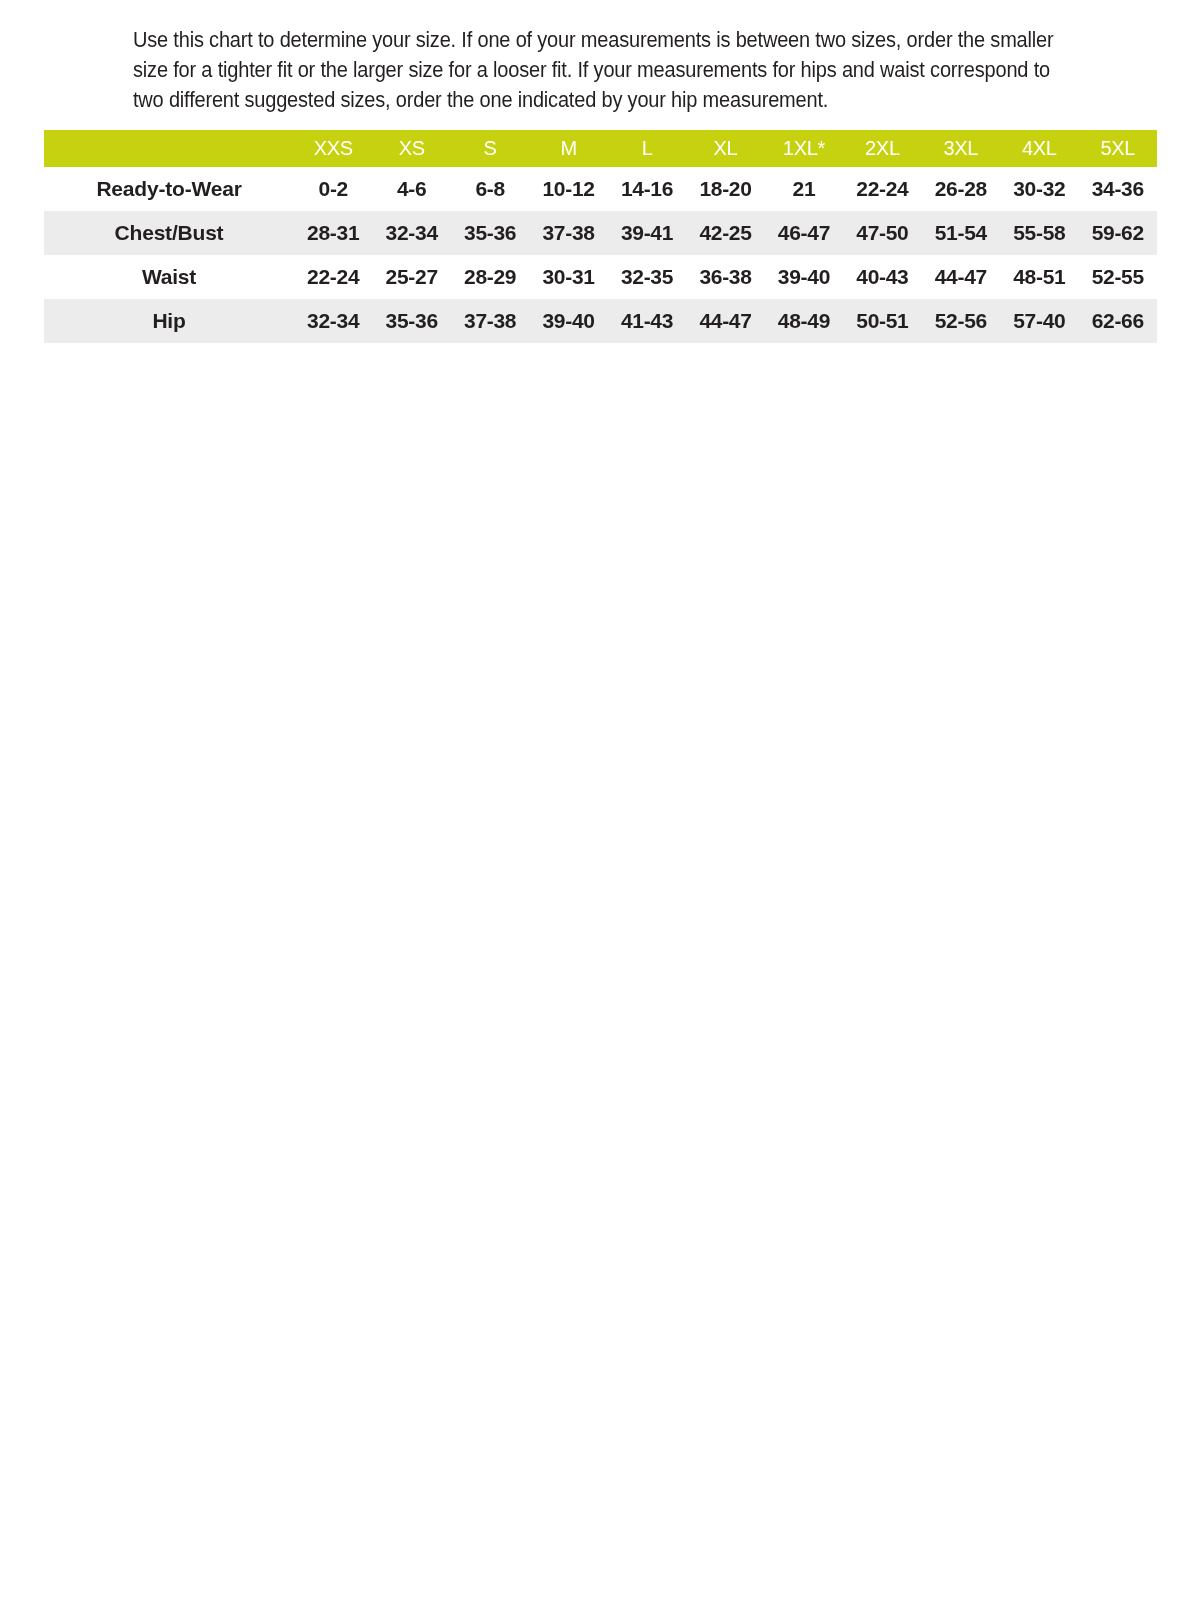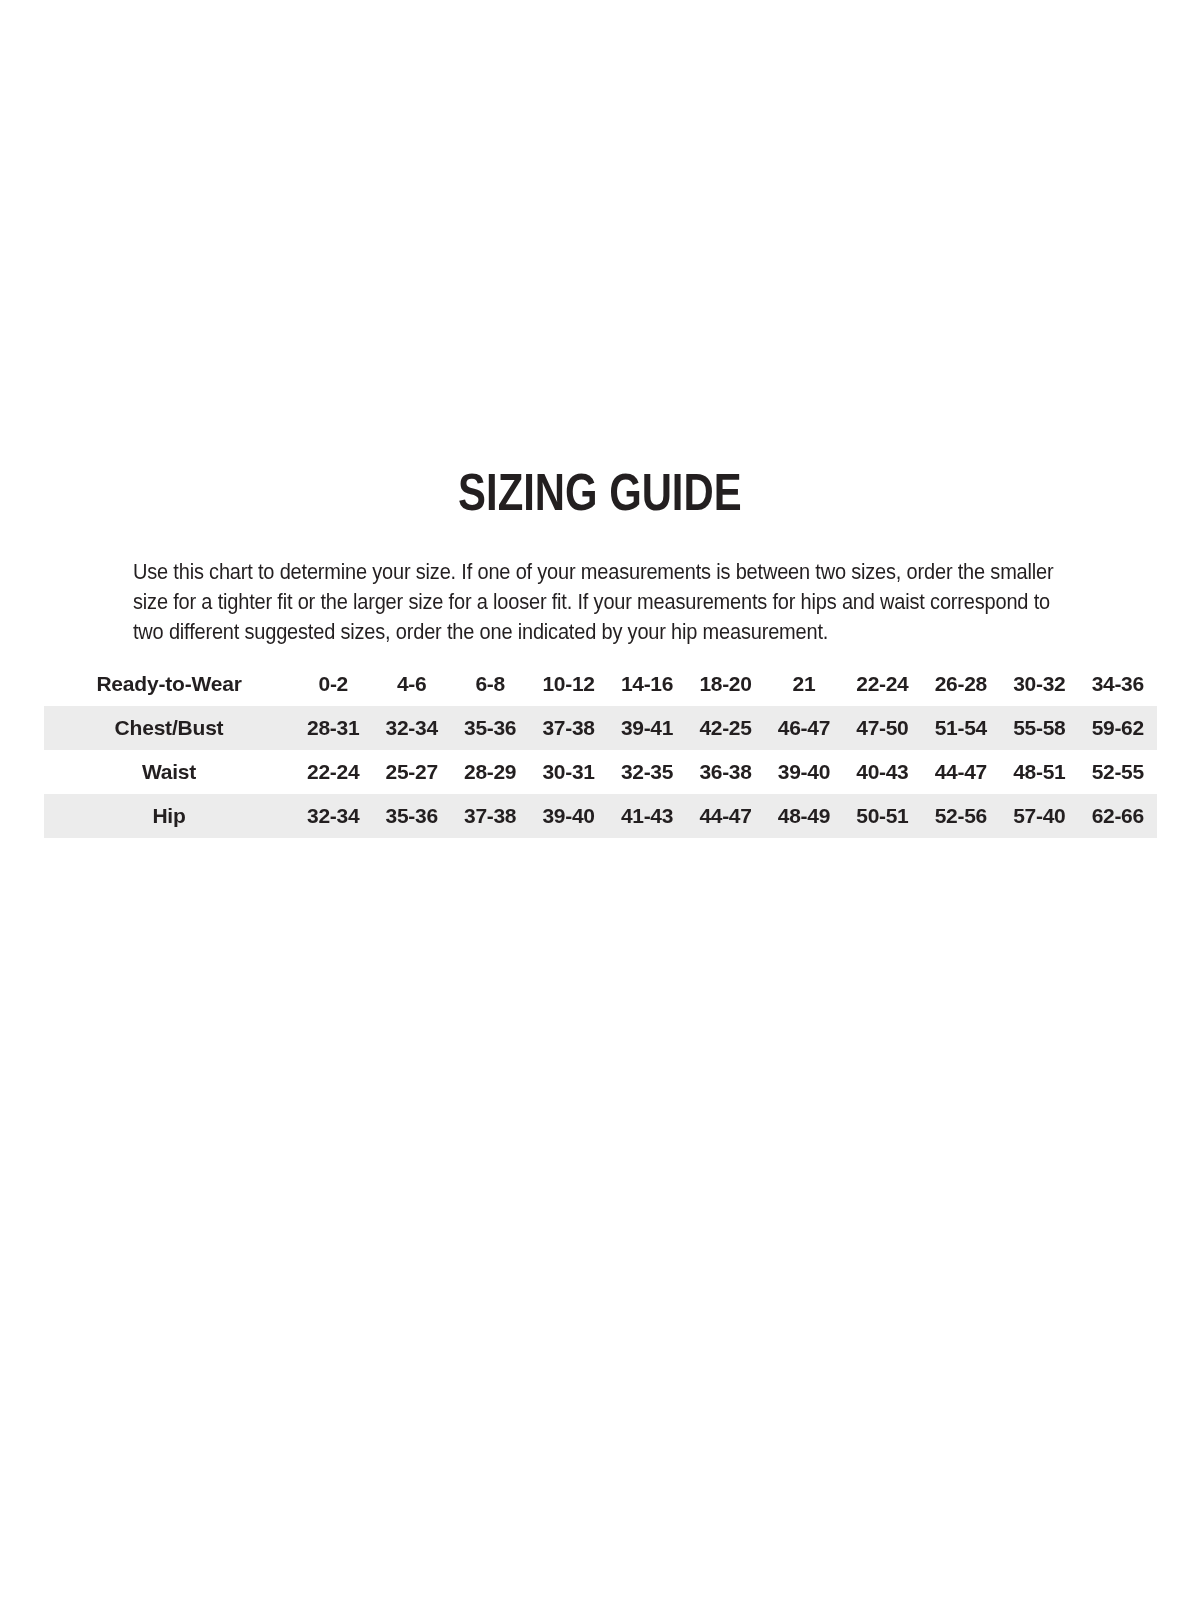--- a/index.html
+++ b/index.html
@@ -102,32 +102,43 @@
     white-space:nowrap;
     transform:scaleX(0.95);
     transform-origin:right center;
   }
 </style>
 </head>
 <body>
 
 <div class="page">
 
-  <div class="title-wrap">
-    <span class="title">SIZING GUIDE</span>
-  </div>
 
   <div class="intro">
     <div class="intro-line">Use this chart to determine your size. If one of your measurements is between two sizes, order the smaller</div>
     <div class="intro-line">size for a tighter fit or the larger size for a looser fit. If your measurements for hips and waist correspond to</div>
     <div class="intro-line">two different suggested sizes, order the one indicated by your hip measurement.</div>
   </div>
 
 
   <div class="size-table" id="size-table">
+      <div class="trow thead">
+        <div class="label-cell"></div>
+        <div class="val-cell">XXS</div>
+        <div class="val-cell">XS</div>
+        <div class="val-cell">S</div>
+        <div class="val-cell">M</div>
+        <div class="val-cell">L</div>
+        <div class="val-cell">XL</div>
+        <div class="val-cell">1XL*</div>
+        <div class="val-cell">2XL</div>
+        <div class="val-cell">3XL</div>
+        <div class="val-cell">4XL</div>
+        <div class="val-cell">5XL</div>
+      </div>
       <div class="trow">
         <div class="label-cell">Ready-to-Wear</div>
         <div class="val-cell">0-2</div>
         <div class="val-cell">4-6</div>
         <div class="val-cell">6-8</div>
         <div class="val-cell">10-12</div>
         <div class="val-cell">14-16</div>
         <div class="val-cell">18-20</div>
         <div class="val-cell">21</div>
         <div class="val-cell">22-24</div>

